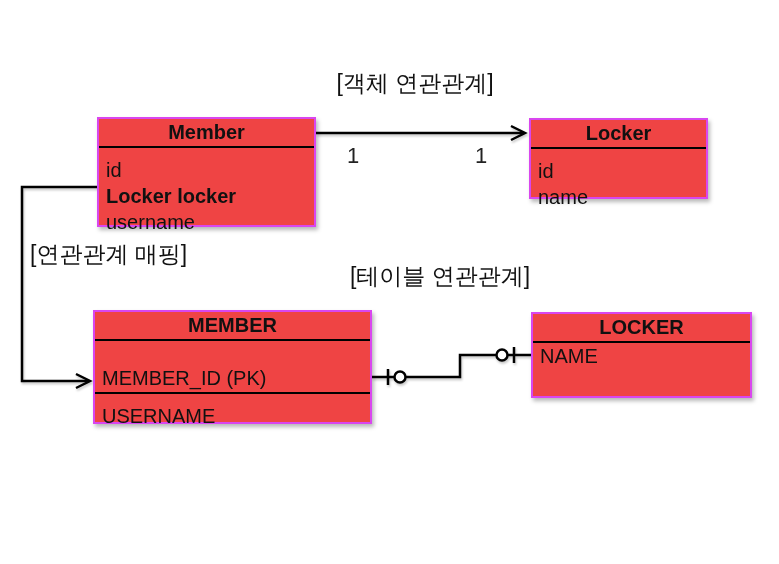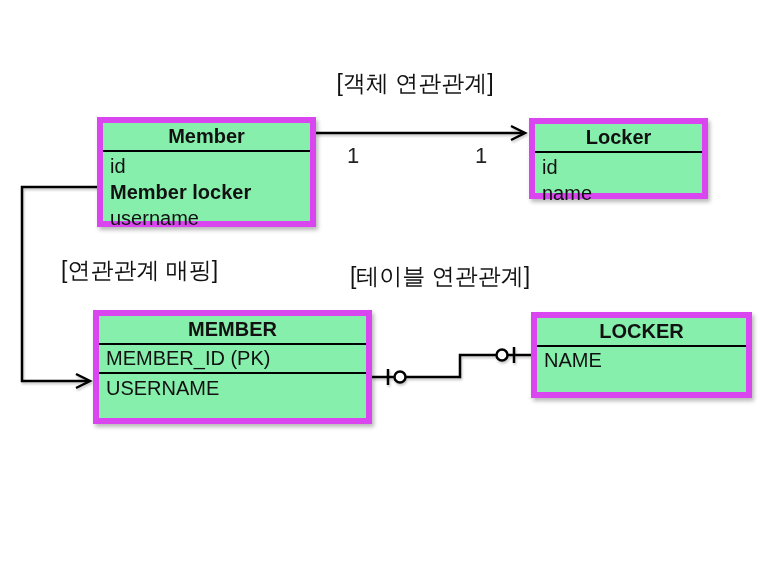--- a/index.html
+++ b/index.html
@@ -15,43 +15,43 @@
     overflow: hidden;
   }
   .conn-layer {
     position: absolute;
     left: 0; top: 0;
     width: 779px; height: 564px;
     filter: drop-shadow(1px 2px 1px rgba(0,0,0,0.22));
   }
   .box {
     position: absolute;
-    background: #86efac;
-    border: 6px solid #d946ef;
+    background: #ef4444;
+    border: 2px solid #d946ef;
     box-shadow: 2px 3px 4px rgba(0,0,0,0.28);
     color: #111111;
     box-sizing: border-box;
   }
   .box .hdr {
     font-weight: bold;
     text-align: center;
     font-size: 20px;
     line-height: 27px;
     height: 27px;
     border-bottom: 2px solid #000000;
   }
   .box .row {
     font-size: 20px;
     line-height: 26px;
     padding: 0 7px;
     white-space: nowrap;
   }
   .box .row.bold { font-weight: bold; }
   .box .row.divided { border-bottom: 2px solid #000000; }
-  .box .compartment { padding-top: 1px; }
+  .box .compartment { padding-top: 9px; }
   .free-label {
     position: absolute;
     color: #111111;
     font-size: 23px;
     line-height: 28px;
     white-space: nowrap;
   }
   .free-label.centered { text-align: center; }
   .mult-label {
     position: absolute;
@@ -60,21 +60,21 @@
     width: 26px;
     text-align: center;
   }
   
   #member-class { left: 97px;  top: 117px; width: 219px; height: 110px; }
   #locker-class { left: 529px; top: 118px; width: 179px; height: 81px;  }
   #member-table { left: 93px;  top: 310px; width: 279px; height: 114px; }
   #locker-table { left: 531px; top: 312px; width: 221px; height: 86px;  }
   #title-object  { left: 305px; top: 69px;  width: 220px; }
   #title-table   { left: 330px; top: 262px; width: 220px; }
-  #label-mapping { left: 30px;  top: 256px; margin-left: 31px; }
+  #label-mapping { left: 30px;  top: 240px; }
   #mult-left  { left: 340px; top: 143px; }
   #mult-right { left: 468px; top: 143px; }
 </style>
 </head>
 <body>
 
 <div class="canvas">
 
   <svg class="conn-layer" viewBox="0 0 779 564" xmlns="http://www.w3.org/2000/svg">
 
@@ -101,36 +101,36 @@
   <div class="free-label" id="label-mapping">[연관관계 매핑]</div>
   <div class="free-label centered" id="title-table">[테이블 연관관계]</div>
 
   <div class="mult-label" id="mult-left">1</div>
   <div class="mult-label" id="mult-right">1</div>
 
   <div class="box" id="member-class">
     <div class="hdr">Member</div>
     <div class="compartment">
       <div class="row">id</div>
-      <div class="row bold">Member locker</div>
+      <div class="row bold">Locker locker</div>
       <div class="row">username</div>
     </div>
   </div>
 
   <div class="box" id="locker-class">
     <div class="hdr">Locker</div>
     <div class="compartment">
       <div class="row">id</div>
       <div class="row">name</div>
     </div>
   </div>
 
   <div class="box" id="member-table">
     <div class="hdr">MEMBER</div>
-    <div class="row divided" style="line-height:27px;">MEMBER_ID (PK)</div>
+    <div class="row divided" style="line-height:27px;margin-top:24px;">MEMBER_ID (PK)</div>
     <div class="compartment">
       <div class="row">USERNAME</div>
     </div>
   </div>
 
   <div class="box" id="locker-table">
     <div class="hdr">LOCKER</div>
     <div class="row">NAME</div>
   </div>
 

